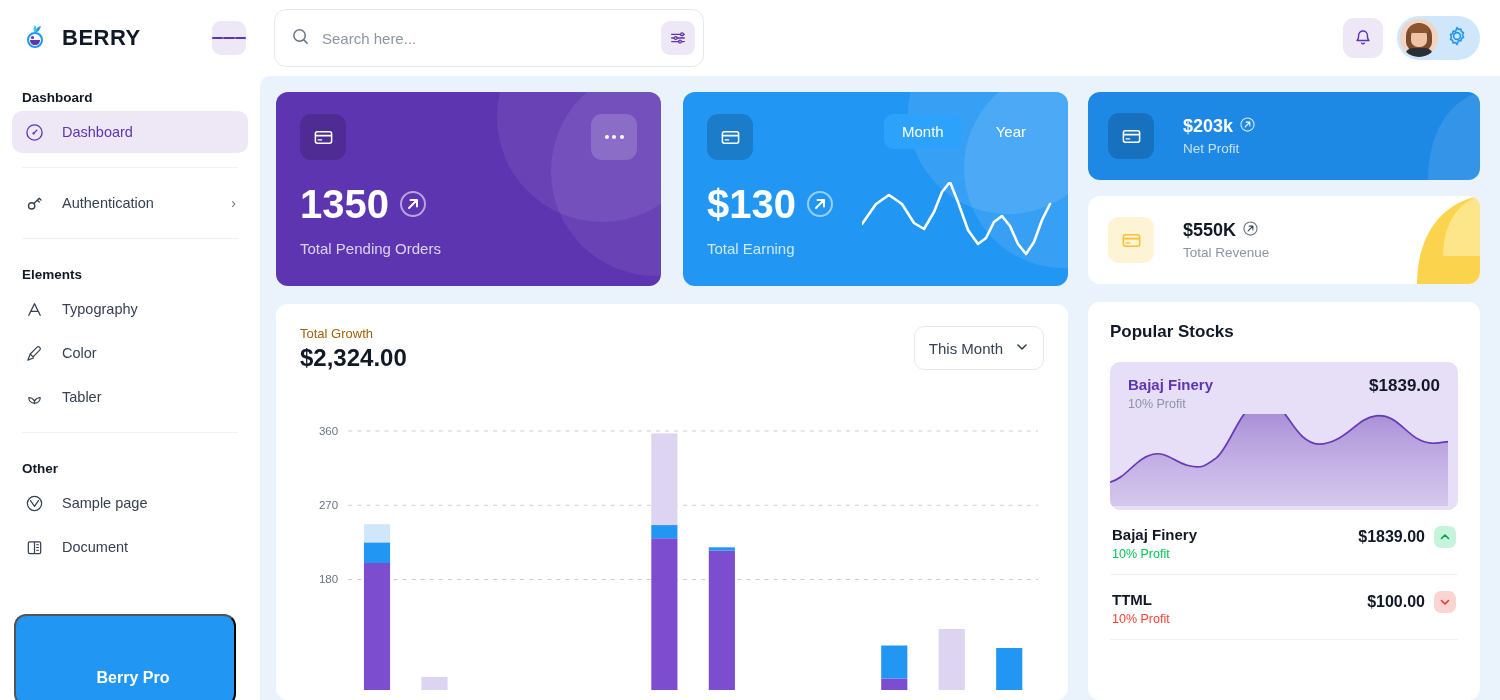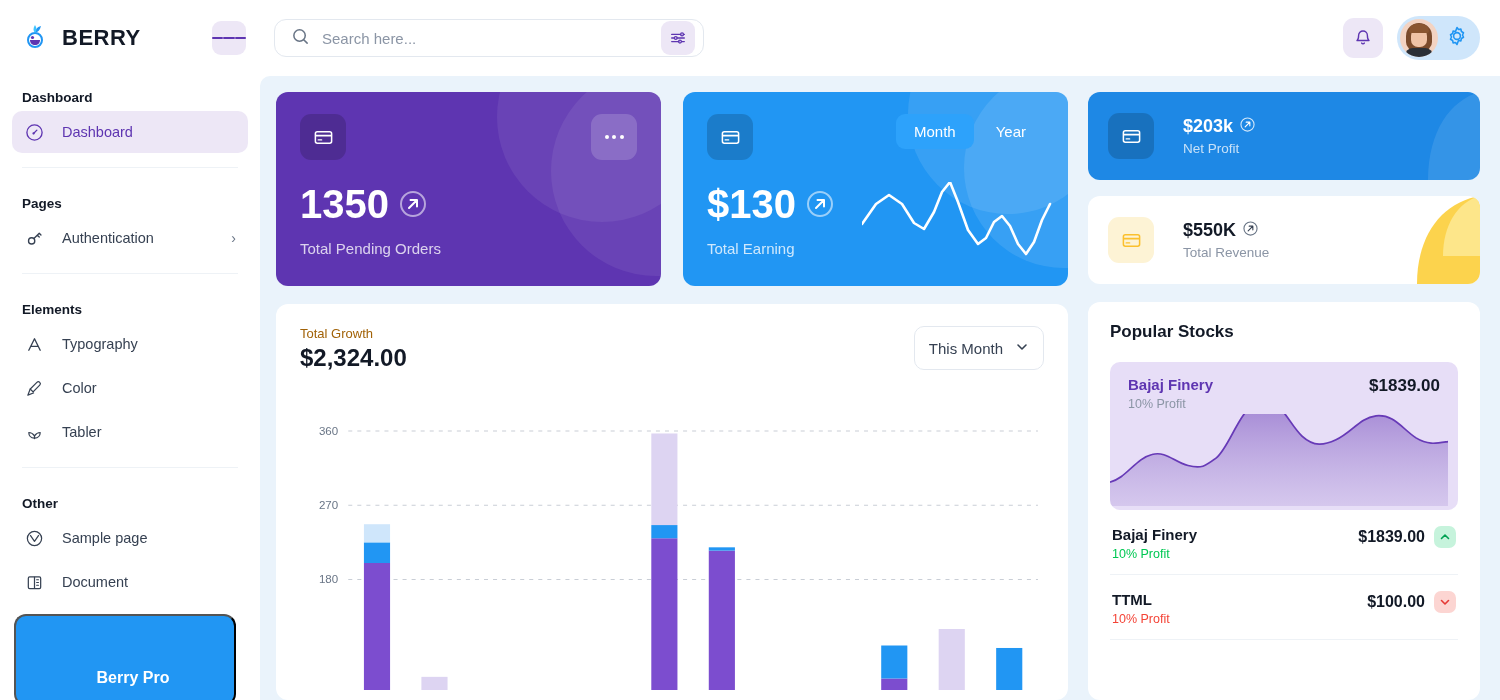--- a/index.html
+++ b/index.html
@@ -67,21 +67,21 @@
     cursor: pointer;
   }
 
   
   .main { flex: 1; display: flex; flex-direction: column; min-width: 0; }
   .topbar {
     height: 76px; background: #fff; display: flex; align-items: center;
     padding: 0 20px 0 14px; gap: 14px;
   }
   .search {
-    width: 430px; height: 38px; border: 1px solid #e3e8ef;
+    width: 430px; height: 58px; border: 1px solid #e3e8ef;
     border-radius: 12px; background: #fff;
     display: flex; align-items: center; padding: 0 8px 0 16px; gap: 12px;
   }
   .search input {
     flex: 1; border: none; outline: none; font-size: 15px;
     color: #364152; background: transparent;
     font-family: "Liberation Sans", sans-serif;
   }
   .search input::placeholder { color: #8b95a5; }
   .filter-btn {
@@ -150,21 +150,21 @@
   .bc-value {
     position: relative; z-index: 2;
     margin-top: 24px; font-size: 40px; font-weight: bold;
     display: flex; align-items: center; gap: 10px; line-height: 1;
   }
   .bc-label {
     position: relative; z-index: 2;
     margin-top: 16px; font-size: 15px; color: rgba(255,255,255,.78);
   }
   .seg {
-    margin-left: auto; display: flex; align-items: flex-end; gap: 4px;
+    margin-left: auto; display: flex; align-items: flex-end; gap: 16px;
     position: relative; z-index: 3;
   }
   .seg button {
     border: none; background: transparent; color: #fff; cursor: pointer;
     font-size: 15px; padding: 9px 18px; border-radius: 9px;
     font-family: "Liberation Sans", sans-serif;
   }
   .seg button.on { background: #2da2fb; }
   .spark { position: absolute; right: 16px; bottom: 22px; z-index: 2; }
 
@@ -249,21 +249,20 @@
           <svg width="19" height="19" viewBox="0 0 20 20">
               <circle cx="10" cy="10" r="8" fill="none" stroke="#5e35b1" stroke-width="1.4"></circle>
               <path d="M12.5 7.5 9 11" stroke="#5e35b1" stroke-width="1.4" stroke-linecap="round"></path>
               <circle cx="9" cy="11" r="1.2" fill="#5e35b1"></circle>
             </svg>
         </span>
         <span>Dashboard</span>
       </div>
       <div class="nav-divider"></div>
 
-      <div class="nav-caption">Pages</div>
       <div class="nav-item">
         <span class="ico">
           <svg width="19" height="19" viewBox="0 0 20 20">
               <circle cx="7" cy="12.5" r="3.3" fill="none" stroke="#364152" stroke-width="1.4"></circle>
               <path d="M9.4 10.1 15 4.5M13 6.5l2 2M15 4.5l1.8 1.8" stroke="#364152" stroke-width="1.4" stroke-linecap="round"></path>
             </svg>
         </span>
         <span>Authentication</span>
         <span class="chev-r">›</span>
       </div>

